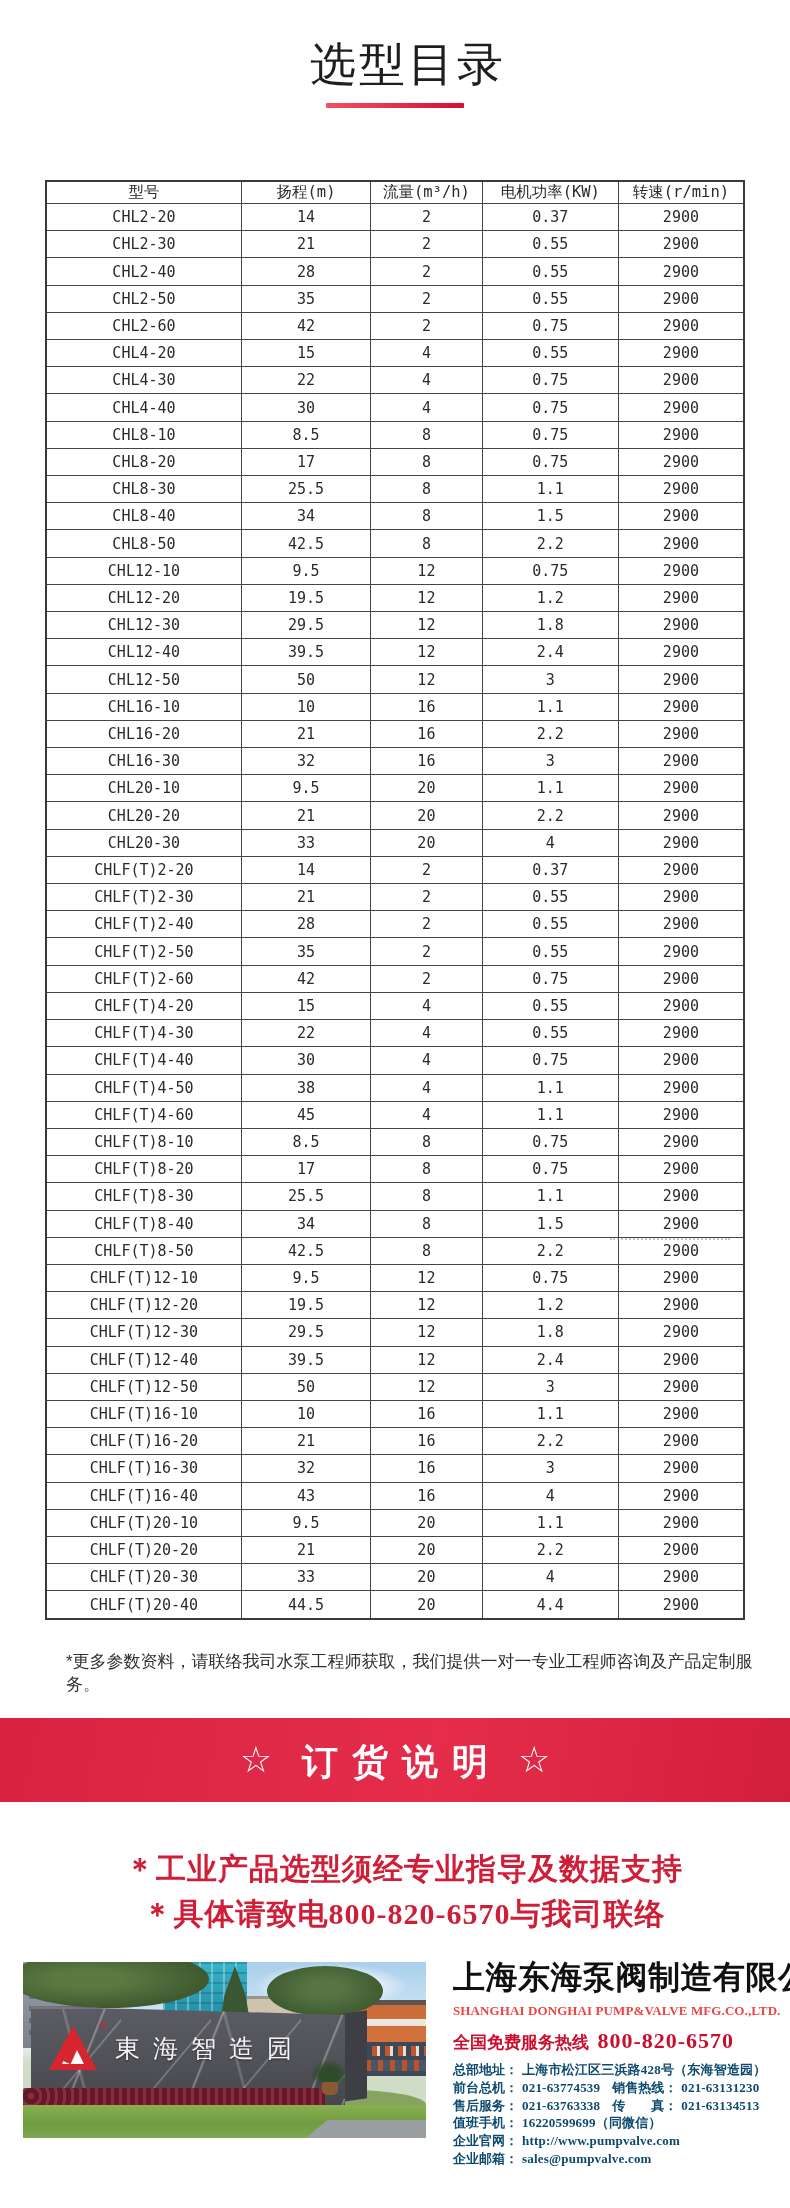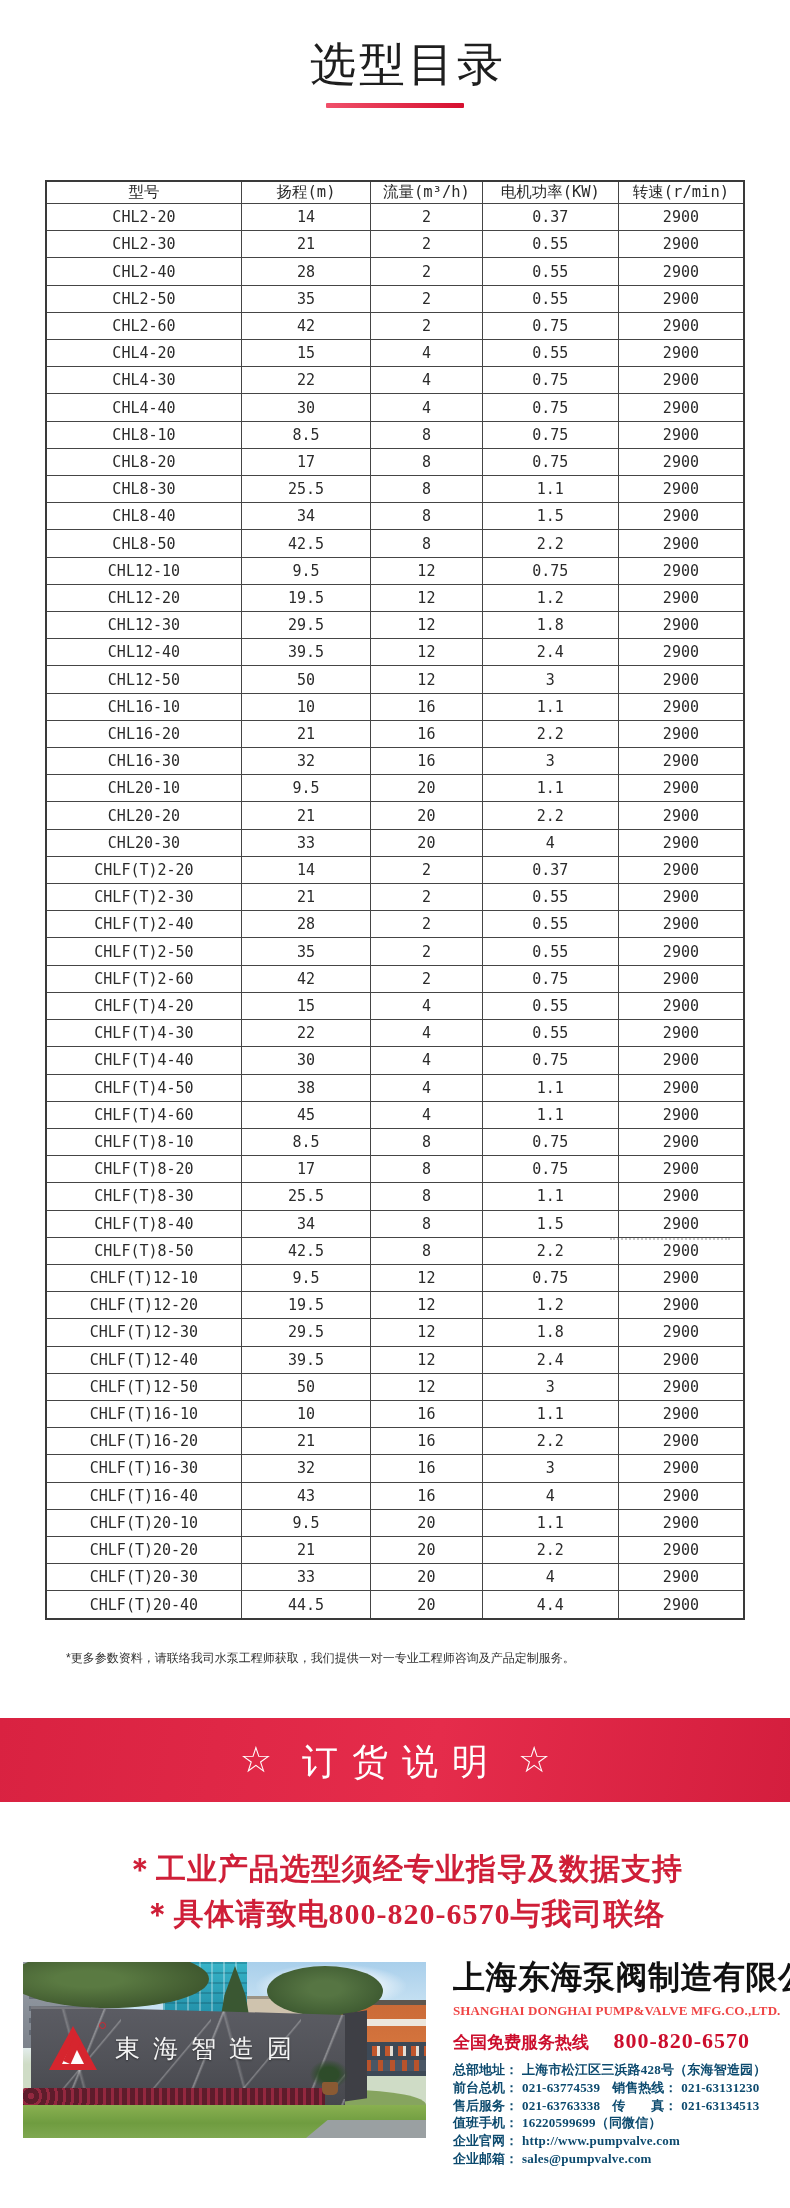--- a/index.html
+++ b/index.html
@@ -29,31 +29,31 @@
     font-size:15px;font-weight:normal;padding:0;white-space:nowrap;overflow:hidden;
   }
   .sel-table th{font-size:15.5px;}
   .faint-watermark{
     position:absolute;top:1238px;left:610px;width:120px;height:4px;
     border-top:2px dotted rgba(130,130,130,.45);z-index:3;
   }
   
   .footnote{
     position:absolute;top:1650px;left:66px;width:700px;
-    font-size:12px;color:#2f2f2f;
+    font-size:17px;color:#2f2f2f;
   }
   
   .order-banner{
     position:absolute;top:1718px;left:0;width:790px;height:84px;
     background:linear-gradient(100deg,#d92241 0%,#e52c4b 55%,#d41e3e 100%);
     display:flex;align-items:center;justify-content:center;color:#ffffff;
   }
   .banner-star{font-size:36px;line-height:1;font-weight:normal;}
   .banner-text{
-    font-size:36px;font-weight:normal;letter-spacing:14px;
+    font-size:36px;font-weight:bold;letter-spacing:14px;
     margin:4px 16px 0 30px;line-height:1;
   }
   
   .order-notes{
     position:absolute;top:1846px;left:0;width:790px;text-align:center;
     font-family:"Liberation Serif", serif;font-weight:bold;color:#cf1f38;
   }
   .order-note{font-size:30px;line-height:45px;letter-spacing:1px;margin-left:18px;}
   
   .footer-info{position:absolute;top:1956px;left:453px;width:318px;}
@@ -64,21 +64,21 @@
   .company-en{
     font-family:"Liberation Serif", serif;font-weight:bold;font-size:13px;
     color:#ef4444;margin-top:3px;white-space:nowrap;letter-spacing:0.1px;
   }
   .hotline{margin-top:9px;white-space:nowrap;color:#cc0e2d;}
   .hotline-label{
     font-family:"Liberation Serif", serif;font-weight:bold;font-size:17px;
   }
   .hotline-number{
     font-family:"Liberation Serif", serif;font-weight:bold;font-size:22px;
-    letter-spacing:1px;margin-left:20px;
+    letter-spacing:1px;margin-left:4px;
   }
   .contacts{margin-top:7px;}
   .contact-line{
     font-family:"Liberation Serif", serif;font-weight:bold;font-size:13px;
     color:#0c4a6e;line-height:17.8px;white-space:nowrap;
   }
   .c-label{letter-spacing:0;}
   .c-value{margin-left:4px;letter-spacing:0.2px;}
   
   .photo{

